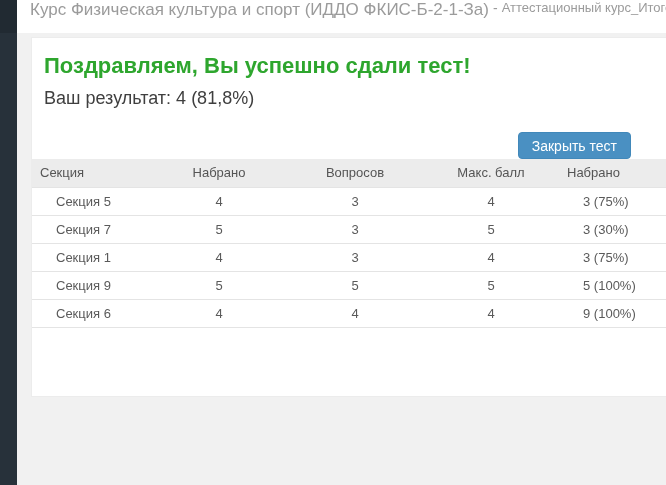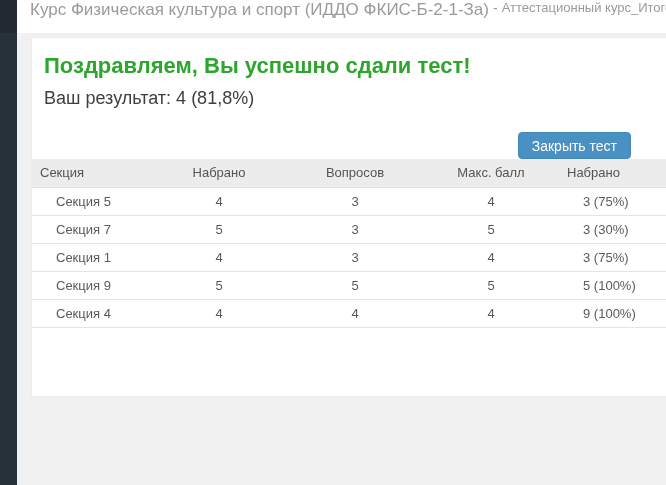--- a/index.html
+++ b/index.html
@@ -160,21 +160,21 @@
           <td class="ar">3 (75%)</td>
         </tr>
         <tr>
           <td class="al">Секция 9</td>
           <td class="ac">5</td>
           <td class="ac">5</td>
           <td class="ac">5</td>
           <td class="ar">5 (100%)</td>
         </tr>
         <tr>
-          <td class="al">Секция 4</td>
+          <td class="al">Секция 6</td>
           <td class="ac">4</td>
           <td class="ac">4</td>
           <td class="ac">4</td>
           <td class="ar">9 (100%)</td>
         </tr>
       </tbody>
   </table>
 </div>
 
 </body></html>

